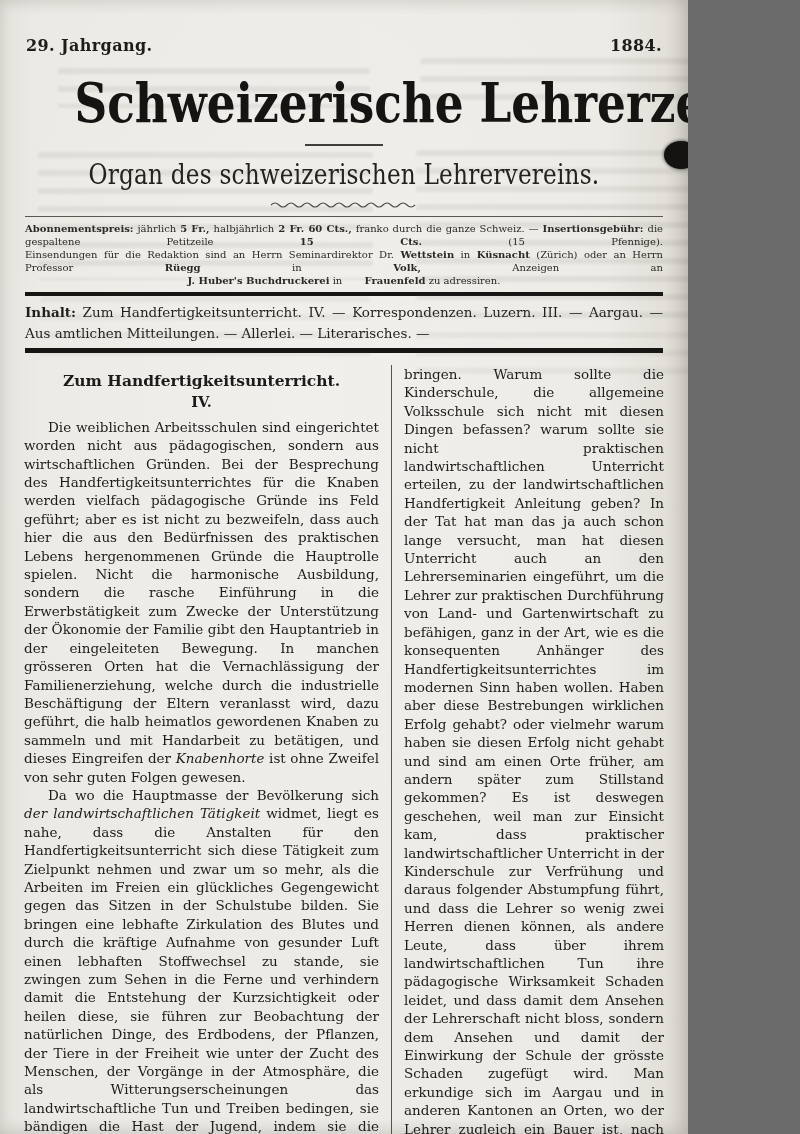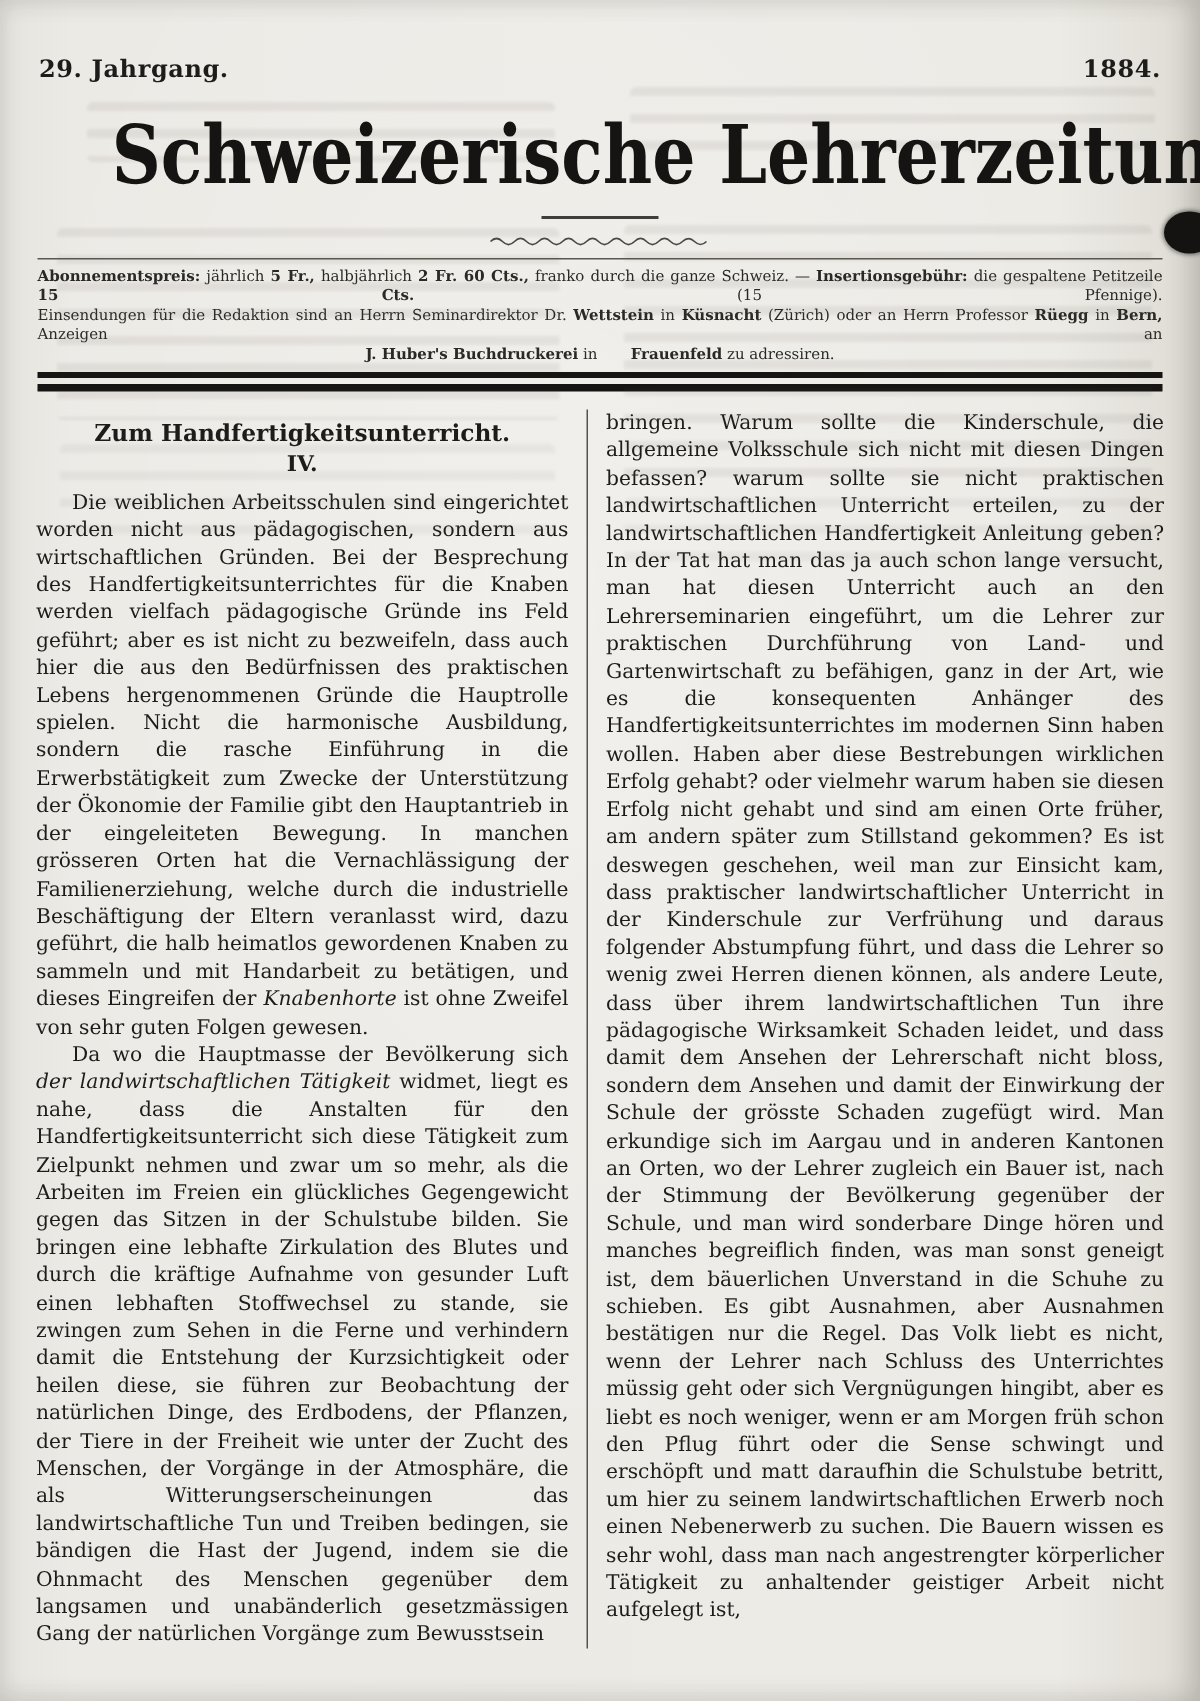--- a/index.html
+++ b/index.html
@@ -3,21 +3,21 @@
 <meta charset="utf-8">
 <style>
   html, body { margin: 0; padding: 0; }
   body {
     width: 800px; height: 1134px;
     font-family: "DejaVu Serif", "Liberation Serif", serif;
     background: #6b6b6b;
   }
   .page {
     position: relative;
-    width: 800px; height: 1134px;
+    width: 688px; height: 1134px;
     overflow: hidden;
     color: #1d1c1a;
     background:
       radial-gradient(ellipse at 45% 35%, rgba(255,255,255,0.25), rgba(0,0,0,0) 60%),
       linear-gradient(90deg, #e6e4df 0, #eceae5 6%, #edebe6 88%, #e2dfd9 97%, #d8d5cf 100%),
       #eae8e3;
     box-shadow: inset -8px 0 16px rgba(60,55,45,0.12), inset 0 -6px 14px rgba(60,55,45,0.06), inset 4px 4px 14px rgba(60,55,45,0.05);
   }
   
   .topline {
@@ -112,36 +112,40 @@
     <span>29. Jahrgang.</span>
     <span>1884.</span>
   </div>
 
   <div class="np-title">
     <span>Schweizerische Lehrerzeitung.</span>
   </div>
 
   <div class="title-rule"></div>
 
+  <div class="np-subtitle">
+    <span>Organ des schweizerischen Lehrervereins.</span>
+  </div>
 
   <svg class="wavy" width="150" height="8" viewBox="0 0 150 8">
     <path d="M2 5 q4 -4 8 0 t8 0 t8 0 t8 0 t8 0 t8 0 t8 0 t8 0 t8 0 t8 0 t8 0 t8 0 t8 0 t8 0 t8 0 t8 0 t8 0 t8 0" fill="none" stroke="#4c4a45" stroke-width="1.1"></path>
   </svg>
 
 
   <div class="thin-rule"></div>
 
   <div class="imprint">
     <div class="jline"><span style="font-weight: bold;">Abonnementspreis:</span><span> jährlich </span><span style="font-weight: bold;">5 Fr.,</span><span> halbjährlich </span><span style="font-weight: bold;">2 Fr. 60 Cts.,</span><span> franko durch die ganze Schweiz. — </span><span style="font-weight: bold;">Insertionsgebühr:</span><span> die gespaltene Petitzeile </span><span style="font-weight: bold;">15 Cts.</span><span> (15 Pfennige).</span></div>
-    <div class="jline"><span>Einsendungen für die Redaktion sind an Herrn Seminardirektor Dr. </span><span style="font-weight: bold;">Wettstein</span><span> in </span><span style="font-weight: bold; margin-top: 47px;">Küsnacht</span><span> (Zürich) oder an Herrn Professor </span><span style="font-weight: bold;">Rüegg</span><span> in </span><span style="font-weight: bold;">Bern,</span><span> Anzeigen an</span></div>
+    <div class="jline"><span>Einsendungen für die Redaktion sind an Herrn Seminardirektor Dr. </span><span style="font-weight: bold;">Wettstein</span><span> in </span><span style="font-weight: bold; margin-top: 47px;">Küsnacht</span><span> (Zürich) oder an Herrn Professor </span><span style="font-weight: bold;">Rüegg</span><span> in </span><span style="font-weight: bold;">Volk,</span><span> Anzeigen an</span></div>
     <div class="cline"><span style="font-weight: bold;">J. Huber's Buchdruckerei</span><span> in </span><span style="font-weight: bold; margin-left: 19px;">Frauenfeld</span><span> zu adressiren.</span></div>
   </div>
 
   <div class="bar"></div>
 
+  <div class="toc"><span style="font-weight: bold;">Inhalt:</span><span> Zum Handfertigkeitsunterricht. IV. — Korrespondenzen. Luzern. III. — Aargau. — Aus amtlichen Mitteilungen. — Allerlei. — Literarisches. —</span></div>
 
   <div class="bar lower"></div>
 
   <div class="body-cols">
     <div class="col col-left">
       <div class="art-heading">Zum Handfertigkeitsunterricht.</div>
       <div class="art-section">IV.</div>
       <p class="indent"><span>Die weiblichen Arbeitsschulen sind eingerichtet worden nicht aus pädagogischen, sondern aus wirtschaftlichen Gründen. Bei der Besprechung des Handfertigkeitsunterrichtes für die Knaben werden vielfach pädagogische Gründe ins Feld geführt; aber es ist nicht zu bezweifeln, dass auch hier die aus den Bedürfnissen des praktischen Lebens hergenommenen Gründe die Hauptrolle spielen. Nicht die harmonische Ausbildung, sondern die rasche Einführung in die Erwerbstätigkeit zum Zwecke der Unterstützung der Ökonomie der Familie gibt den Hauptantrieb in der eingeleiteten Bewegung. In manchen grösseren Orten hat die Vernachlässigung der Familienerziehung, welche durch die industrielle Beschäftigung der Eltern veranlasst wird, dazu geführt, die halb heimatlos gewordenen Knaben zu sammeln und mit Handarbeit zu betätigen, und dieses Eingreifen der </span><span style="font-style: italic;">Knabenhorte</span><span> ist ohne Zweifel von sehr guten Folgen gewesen.</span></p>
       <p class="indent"><span>Da wo die Hauptmasse der Bevölkerung sich </span><span style="font-style: italic;">der landwirtschaftlichen Tätigkeit</span><span> widmet, liegt es nahe, dass die Anstalten für den Handfertigkeitsunterricht sich diese Tätigkeit zum Zielpunkt nehmen und zwar um so mehr, als die Arbeiten im Freien ein glückliches Gegengewicht gegen das Sitzen in der Schulstube bilden. Sie bringen eine lebhafte Zirkulation des Blutes und durch die kräftige Aufnahme von gesunder Luft einen lebhaften Stoffwechsel zu stande, sie zwingen zum Sehen in die Ferne und verhindern damit die Entstehung der Kurzsichtigkeit oder heilen diese, sie führen zur Beobachtung der natürlichen Dinge, des Erdbodens, der Pflanzen, der Tiere in der Freiheit wie unter der Zucht des Menschen, der Vorgänge in der Atmosphäre, die als Witterungserscheinungen das landwirtschaftliche Tun und Treiben bedingen, sie bändigen die Hast der Jugend, indem sie die Ohnmacht des Menschen gegenüber dem langsamen und unabänderlich gesetzmässigen Gang der natürlichen Vorgänge zum Bewusstsein</span></p>
     </div>

